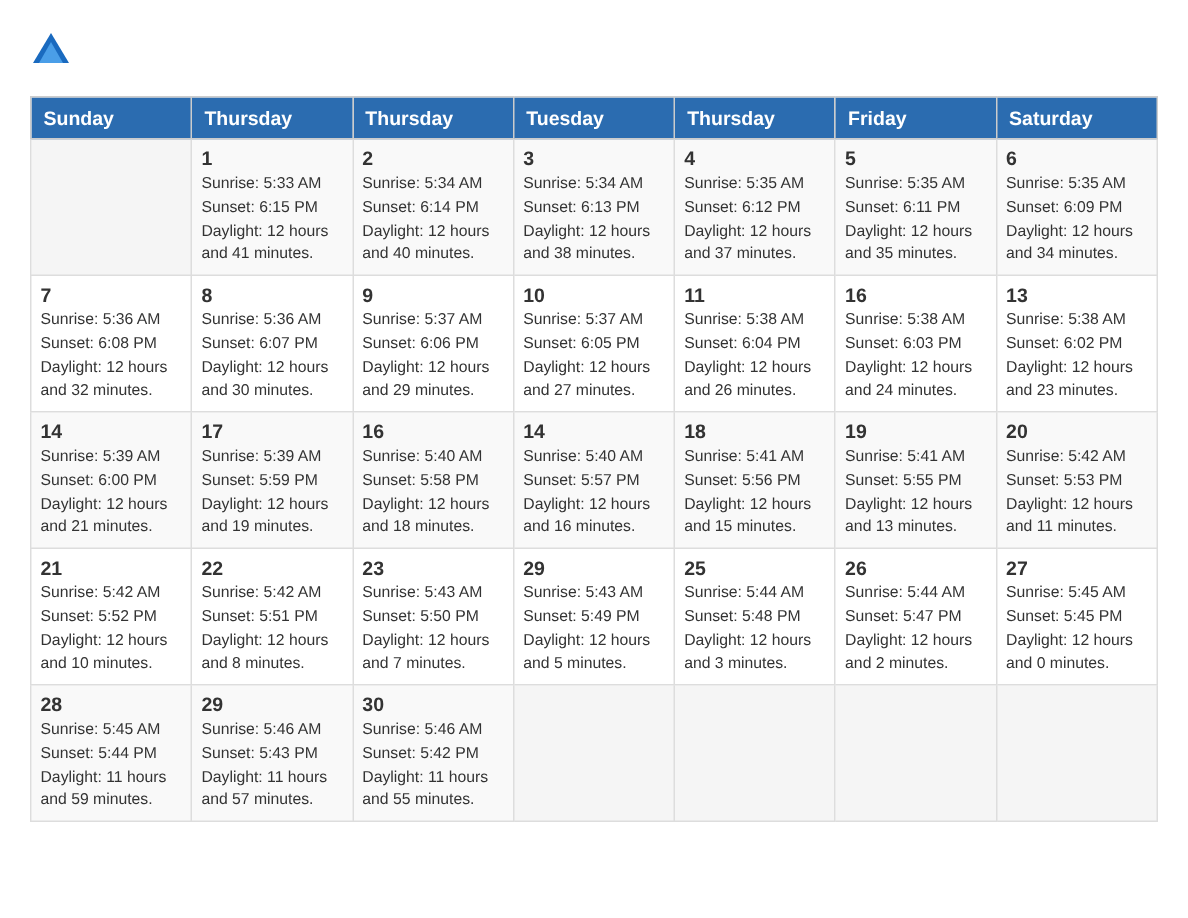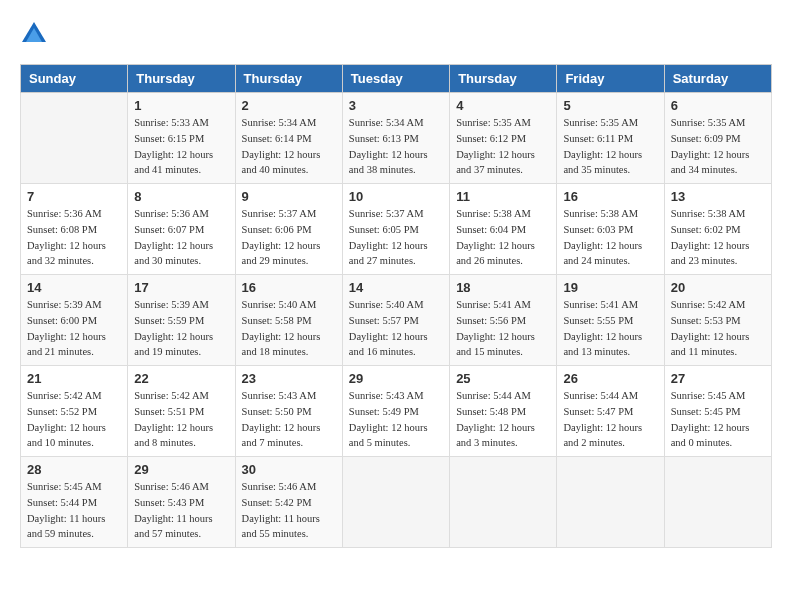--- a/index.html
+++ b/index.html
@@ -79,21 +79,20 @@
     .day-number {
       font-size: 13px;
       font-weight: bold;
       display: block;
       margin-bottom: 2px;
     }
     .day-info {
       font-size: 10.5px;
       line-height: 1.5;
       color: #333;
-      font-family: Liberation Serif, serif;
     }
     .empty-cell {
       background: #f5f5f5 !important;
     }
   </style>
 </head>
 <body>
 
 <div class="header">
   <div class="logo">

